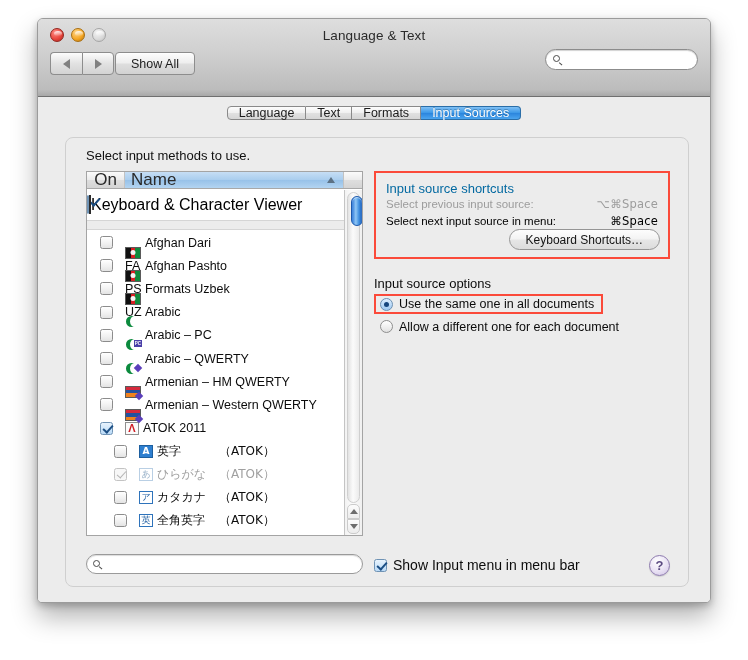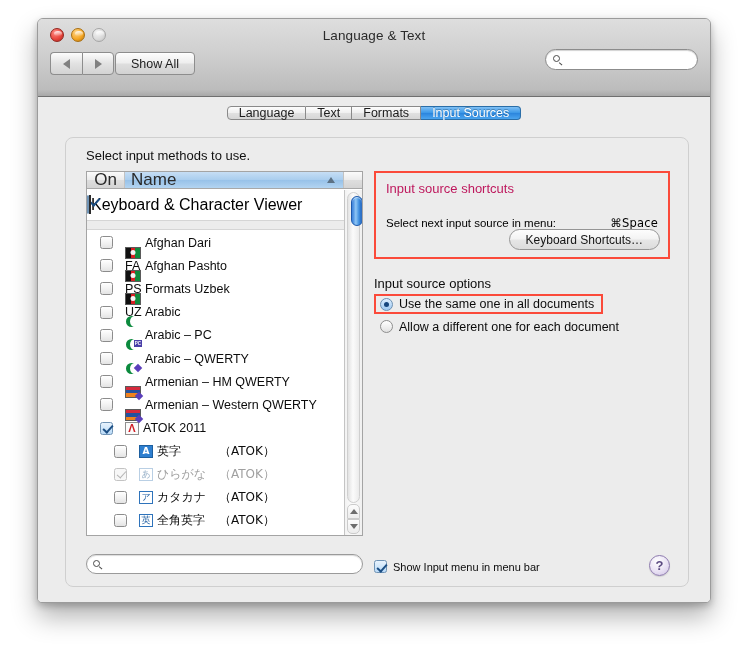--- a/index.html
+++ b/index.html
@@ -398,22 +398,22 @@
     width: 296px;
   }
 
   #shortcuts-box {
     position: relative;
     border: 2px solid #fb4a3a;
     padding: 8px 10px 9px 10px;
     height: 88px;
   }
   .sect-title {
-    font-size: 13px; color: #be185d;
-    margin-bottom: 20px;
+    font-size: 13px; color: #0369a1;
+    margin-bottom: 1px;
   }
   .kv-row {
     display: flex; justify-content: space-between; align-items: baseline;
     font-size: 11.5px;
     margin-bottom: 3px;
   }
   .kv-row.dim { color: #9c9c9c; }
   .kv-row .kv-key { color: inherit; }
   .kv-row .kv-val { font-family: "DejaVu Sans", sans-serif; letter-spacing: 0.2px; }
 
@@ -478,21 +478,21 @@
     outline: none;
     font-family: "Liberation Sans", sans-serif;
   }
   #bottom-search-mag { left: 7px; top: 5.5px; }
 
   #showmenu-wrap {
     position: absolute;
     left: 308px; bottom: 13px;
     display: flex; align-items: center; gap: 6px;
   }
-  #showmenu-label { font-size: 11px; color: #0c0c0c; }
+  #showmenu-label { font-size: 14px; color: #0c0c0c; }
 
   #help-btn {
     position: absolute;
     right: 18px; bottom: 10px;
     width: 21px; height: 21px;
     border-radius: 50%;
     background: radial-gradient(circle at 40% 30%, #ffffff, #e9e2f4 55%, #cfc2e4);
     border: 1px solid #8d7aae;
     display: flex; align-items: center; justify-content: center;
     font-size: 13px; color: #5b4a82; font-weight: bold;
@@ -747,20 +747,24 @@
             <span class="sb-tri-down"></span>
           </div>
         </div>
       </div>
 
       <div id="right-col">
 
         <div id="shortcuts-box">
           <div class="sect-title">Input source shortcuts</div>
 
+          <div class="kv-row dim">
+            <span class="kv-key">Select previous input source:</span>
+            <span class="kv-val">⌥⌘Space</span>
+          </div>
           <div class="kv-row">
             <span class="kv-key">Select next input source in menu:</span>
             <span class="kv-val">⌘Space</span>
           </div>
 
           <div id="kbd-shortcuts-btn">Keyboard Shortcuts…</div>
         </div>
 
         <div id="options-title">Input source options</div>
 

